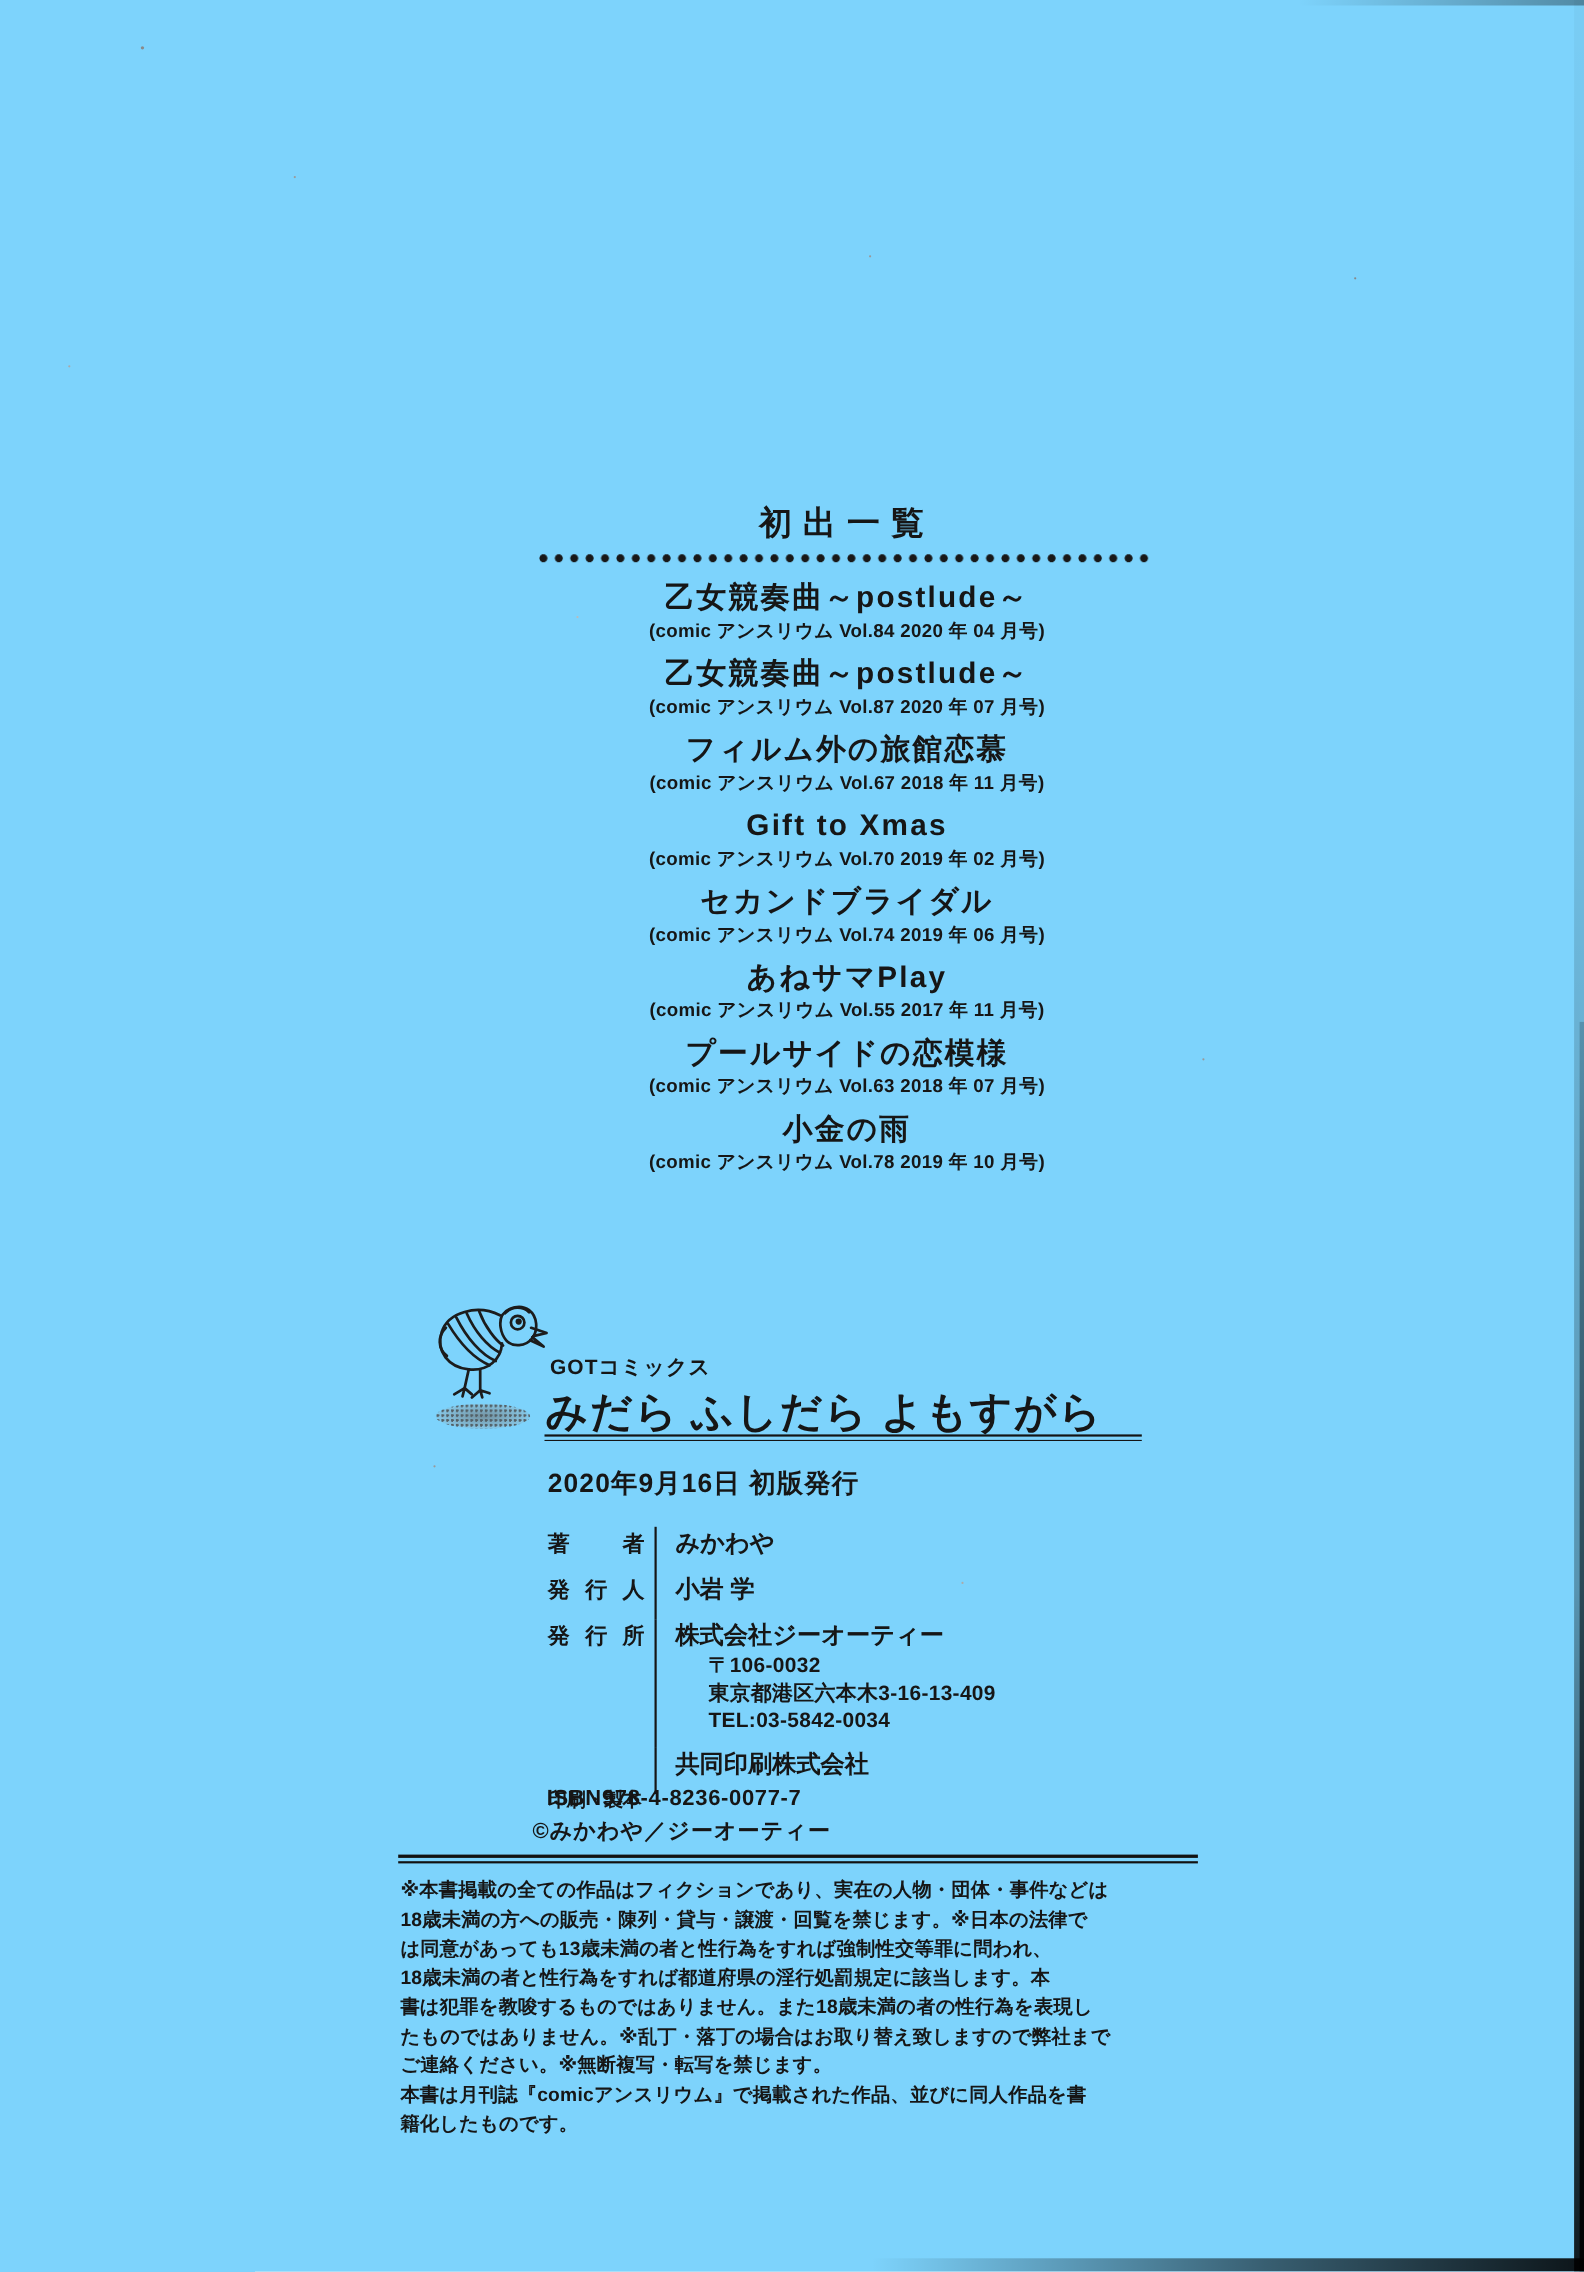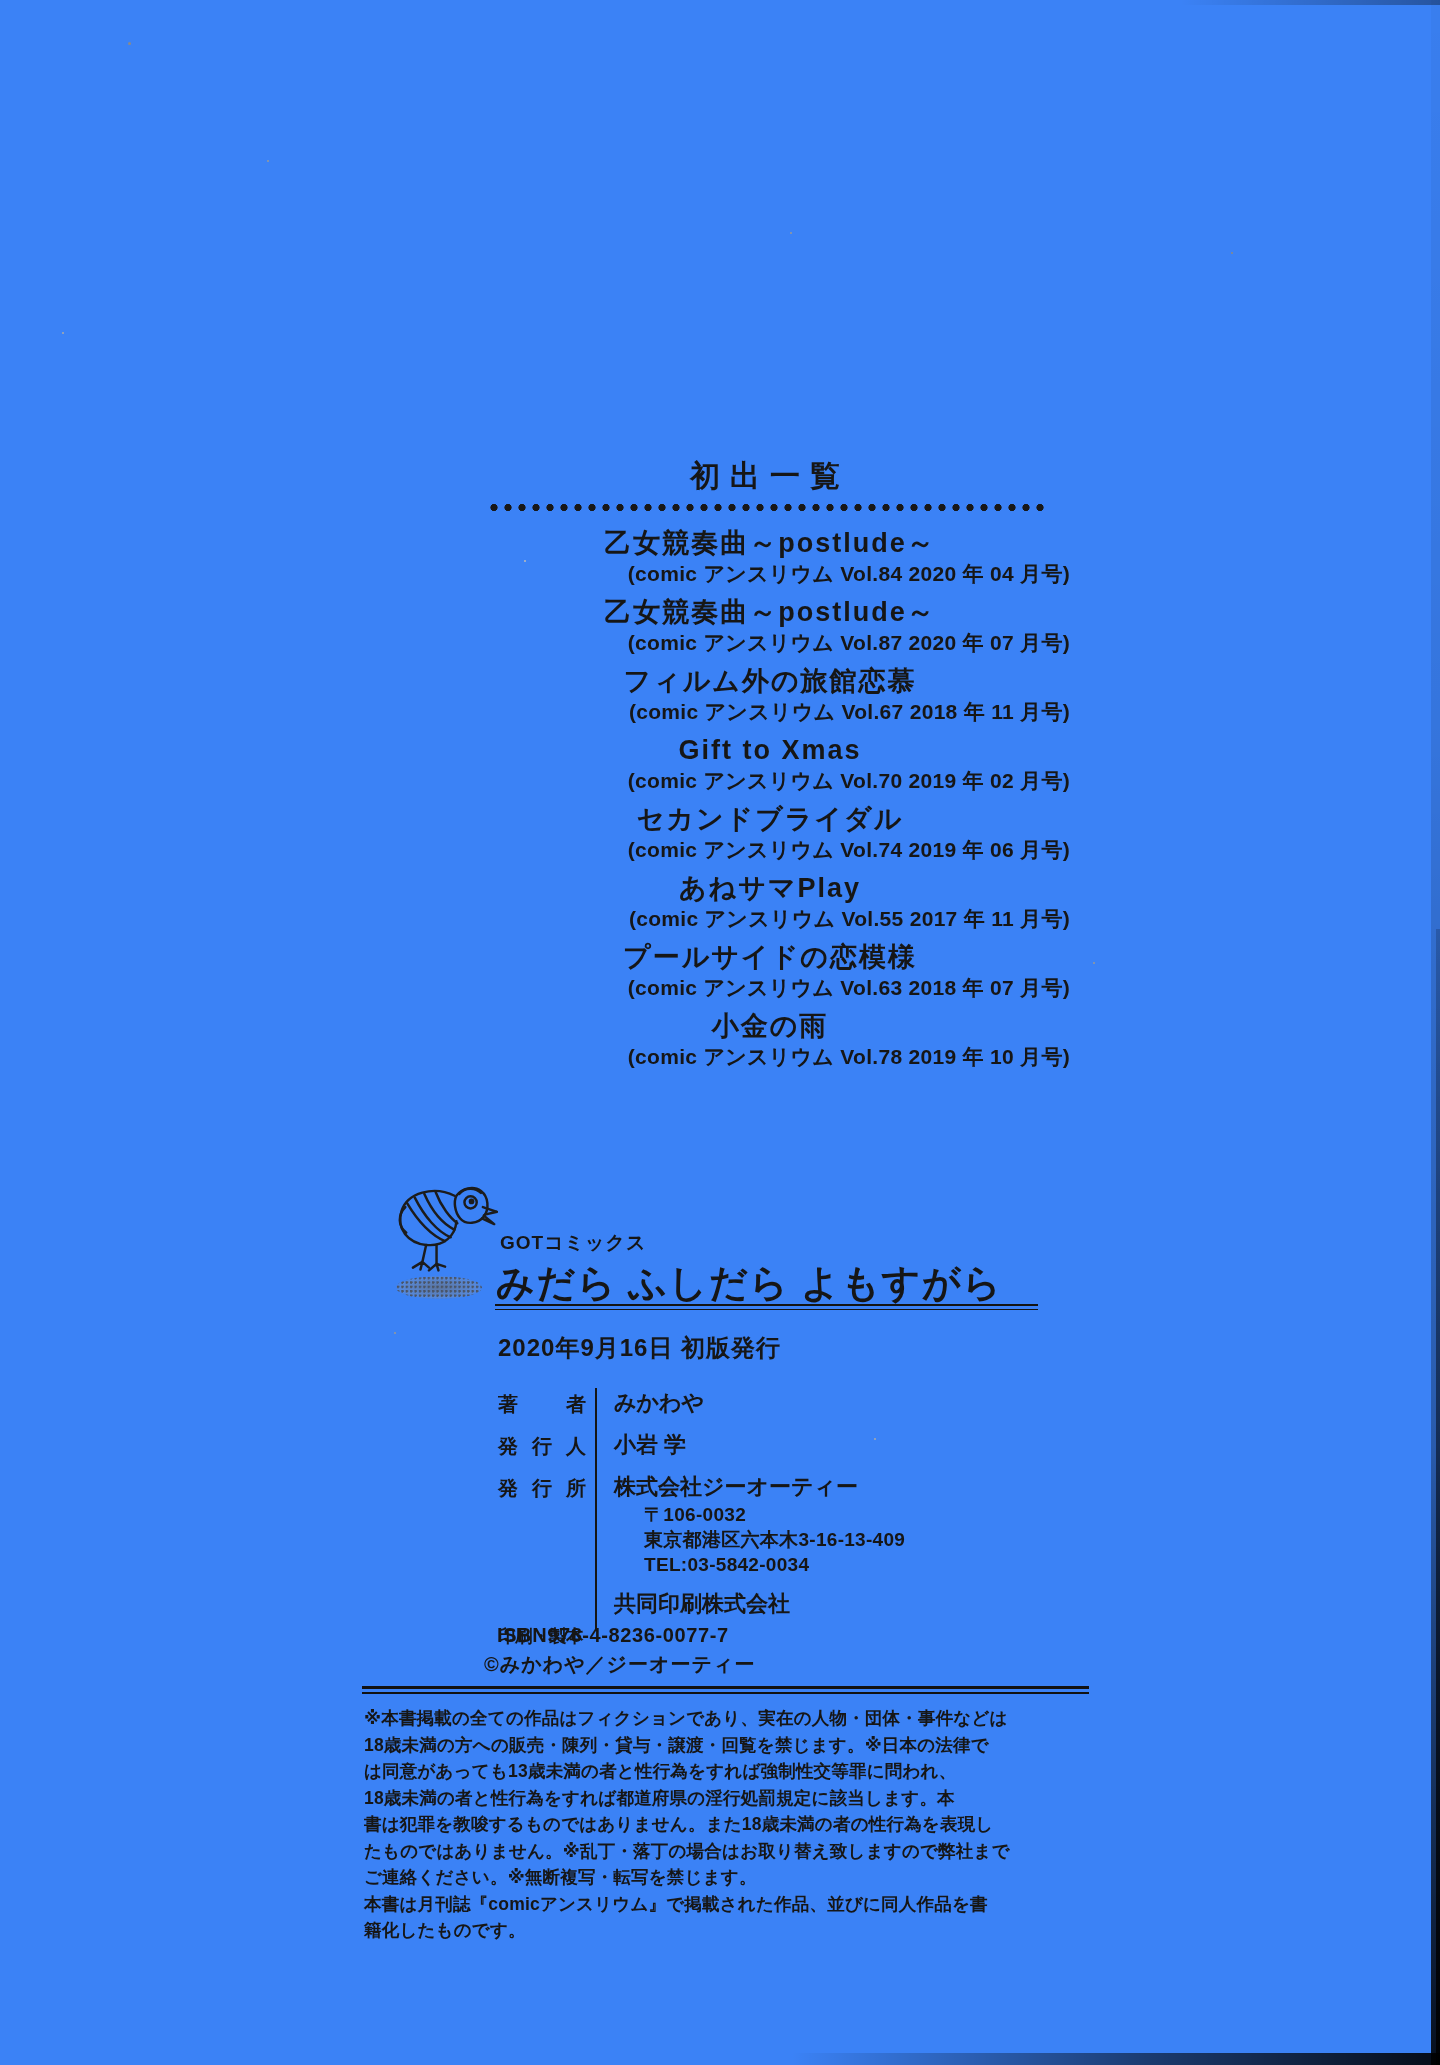--- a/index.html
+++ b/index.html
@@ -6,42 +6,42 @@
   body{
     width:1440px;height:2065px;
     background:#f4f4f2;
     font-family:"Liberation Sans","DejaVu Sans",sans-serif;
     color:#161616;
     position:relative;
     overflow:hidden;
   }
   .page{
     position:absolute;inset:0;
-    background:#3b82f6;
+    background:#7dd3fc;
   }
   
   .first-pub{
     position:absolute;top:455px;left:470px;width:600px;
     text-align:center;
   }
   .fp-title{
     font-size:30px;font-weight:bold;letter-spacing:10px;
     line-height:42px;margin:0 0 6px 0;
   }
   .dotted{
     width:560px;height:9px;margin:4px auto 14px auto;
     background-image:radial-gradient(circle at 4px 4.5px,#181818 3.3px,transparent 3.9px);
     background-size:14px 9px;background-repeat:repeat-x;
   }
   .entry{margin-bottom:9px;}
   .entry-title{
     font-size:27px;font-weight:bold;letter-spacing:2px;line-height:35px;
   }
   .entry-source{
-    font-size:21px;font-weight:bold;letter-spacing:0.3px;line-height:25px;text-align:right;
+    font-size:17px;font-weight:bold;letter-spacing:0.3px;line-height:25px;
   }
   
   .colophon{position:absolute;top:1180px;left:0;width:1162px;height:520px;}
   .bird{position:absolute;left:394px;top:0px;width:104px;height:92px;}
   .bird path,.bird circle{stroke:#1c1c1c;fill:none;stroke-width:2.6;stroke-linecap:round;stroke-linejoin:round;}
   .bird .pupil{fill:#1c1c1c;stroke:none;}
   .bird-shadow{
     position:absolute;left:396px;top:96px;width:86px;height:23px;border-radius:50%;
     background-image:
       radial-gradient(circle at 2px 2px,#4d4d4d 1.15px,transparent 1.5px),

